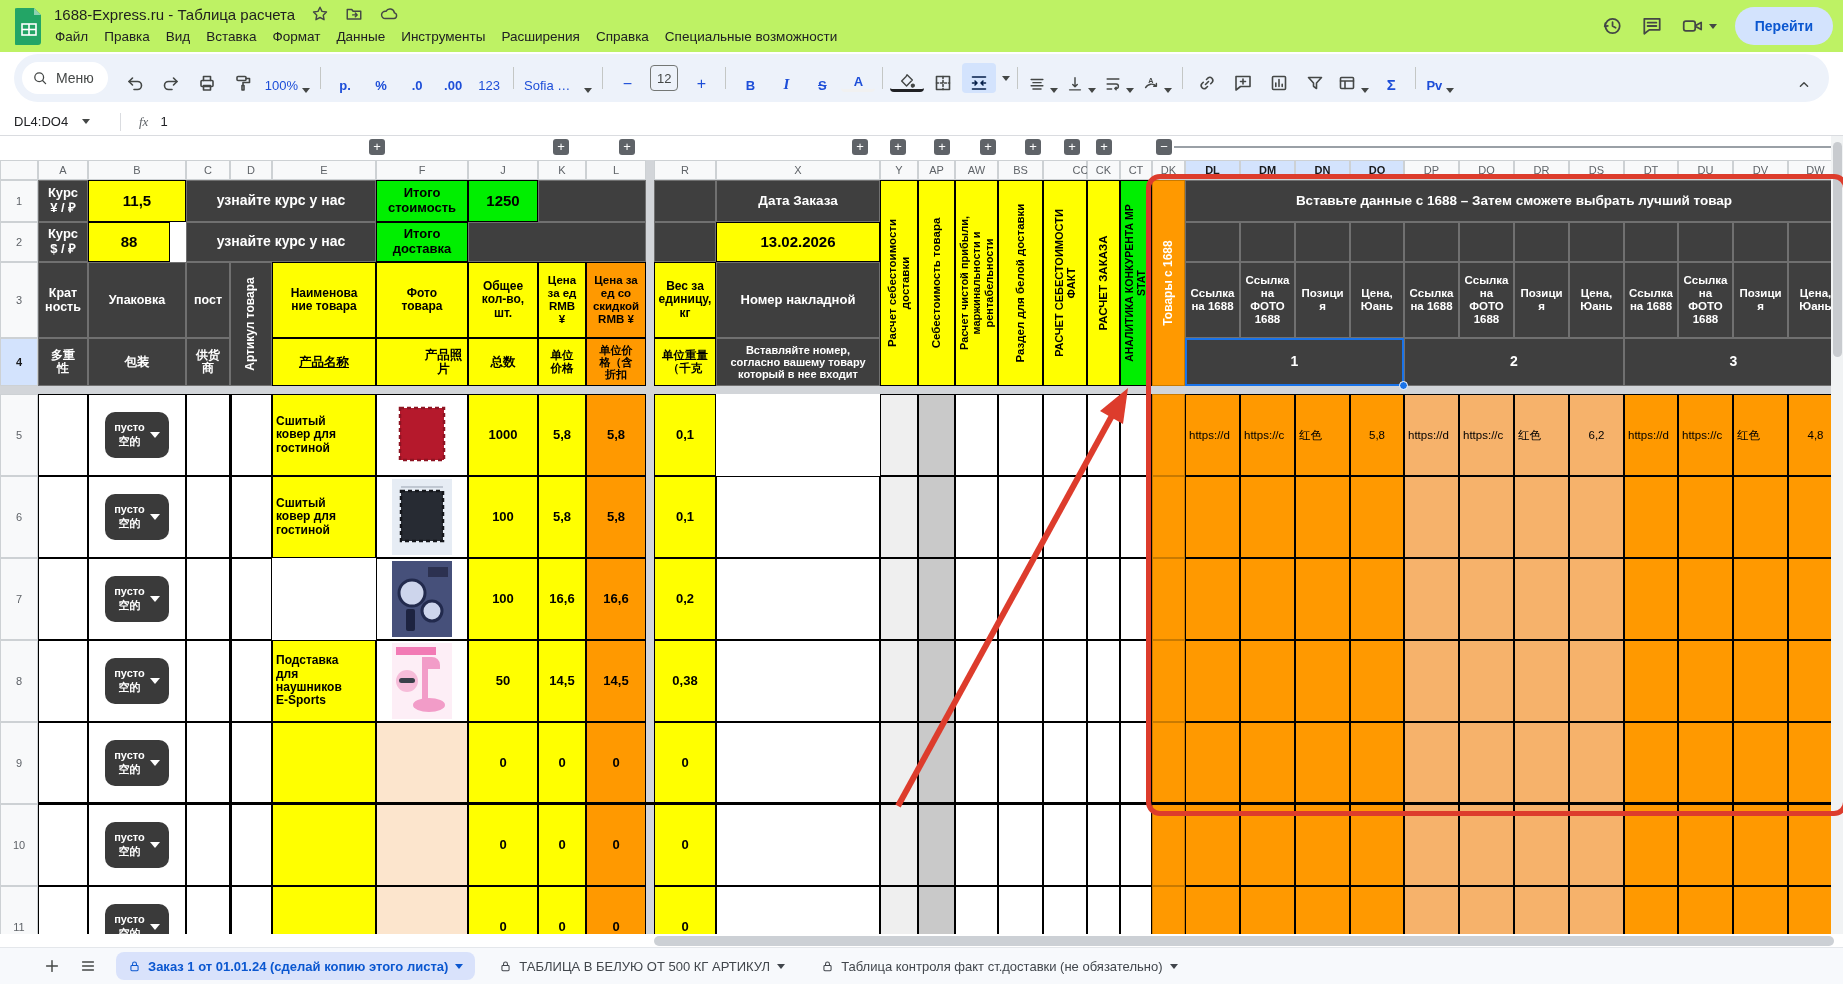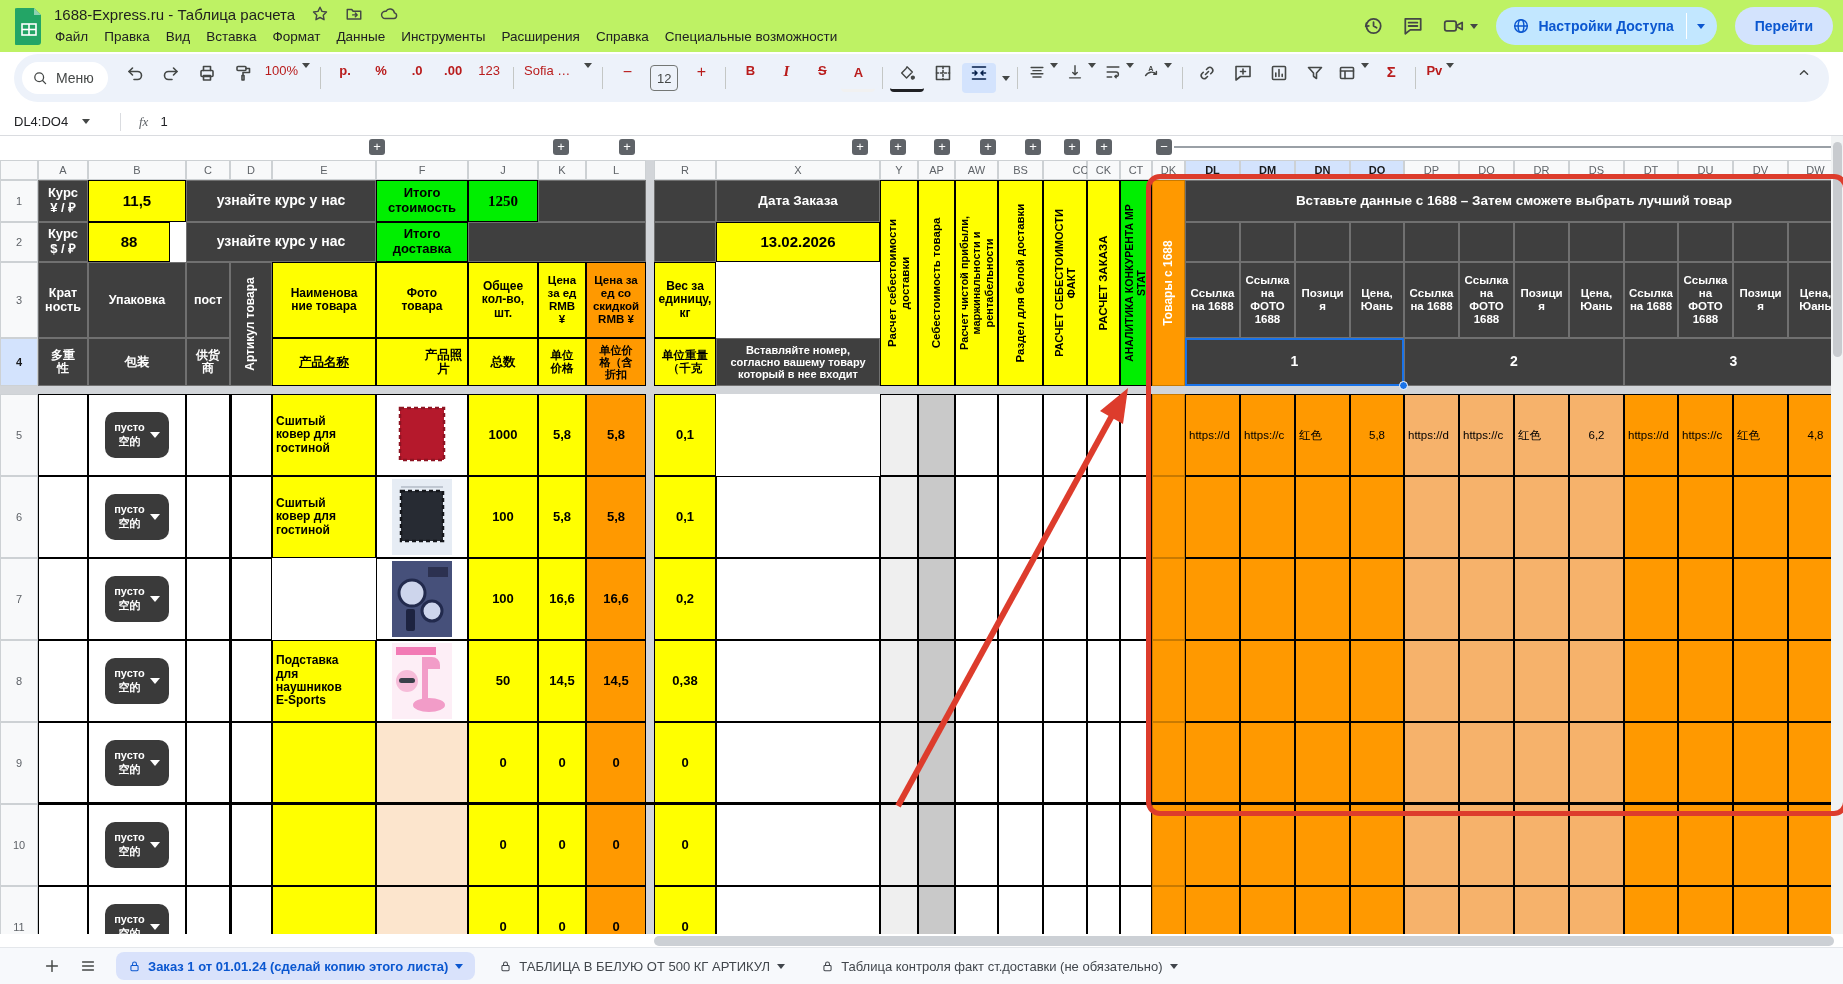--- a/index.html
+++ b/index.html
@@ -17,22 +17,22 @@
   #tb-right{position:absolute;right:10px;top:7px;display:flex;align-items:center;gap:18px}
   .pill{height:38px;border-radius:19px;display:flex;align-items:center;font-size:14px;font-weight:700;color:#0b57d0}
   #share-pill{background:#c2e7ff;padding:0 4px 0 16px;color:#001d35}
   #share-pill .lbl{color:#0b57d0;margin:0 10px 0 8px}
   #share-split{width:1px;height:26px;background:#fff;margin:0 2px}
   #go-pill{background:#d3e3fd;padding:0 20px}
 
   
   #toolbar{position:absolute;top:54px;left:14px;right:14px;height:48px;background:#edf2fa;
            border-radius:24px;display:flex;align-items:center;padding:0 8px;gap:2px;z-index:60}
-  .ti{height:30px;min-width:28px;border-radius:4px;display:flex;align-items:flex-start;justify-content:center;
-      color:#b91c1c;font-size:13px;font-weight:700;padding:0 3px}
+  .ti{height:30px;min-width:28px;border-radius:4px;display:flex;align-items:flex-end;justify-content:center;
+      color:#1d4ed8;font-size:13px;font-weight:700;padding:0 3px}
   .sep{width:1px;height:22px;background:#c4c7c5;margin:0 5px}
   #menu-pill{background:#fff;border-radius:16px;height:32px;display:flex;align-items:center;
              padding:0 14px 0 10px;gap:8px;color:#444746;font-size:14px;font-weight:400;margin-right:8px}
   .caret{width:0;height:0;border-left:4px solid transparent;border-right:4px solid transparent;
          border-top:5px solid #444746;margin-left:4px}
   #fontsize-box{border:1px solid #747775;border-radius:4px;width:26px;height:24px;display:flex;
                 align-items:center;justify-content:center;font-size:13px;color:#444746;margin:0 4px}
   .ti.active{background:#d3e3fd}
   #collapse{margin-left:auto}
 
@@ -139,30 +139,20 @@
         <path d="M3 3.5 h14 v10 h-9.5 L3 17 z"></path>
         <path d="M6 7 h8 M6 10 h8"></path>
       </svg>
     <span style="display:flex;align-items:center">
       <svg class="ic" width="24" height="22" viewBox="0 0 22 20">
           <rect x="2.5" y="5.5" width="10.5" height="9" rx="2"></rect>
           <path d="M13.5 9.5 l5 -2.8 v6.6 l-5 -2.8 z"></path>
         </svg>
       <span class="caret"></span>
     </span>
-    <div id="share-pill" class="pill">
-      <svg class="ic" width="18" height="18" viewBox="0 0 20 20" style="stroke:#0b57d0">
-          <circle cx="10" cy="10" r="7"></circle>
-          <ellipse cx="10" cy="10" rx="3.2" ry="7"></ellipse>
-          <path d="M3 10 h14"></path>
-        </svg>
-      <span class="lbl">Настройки Доступа</span>
-      <span id="share-split"></span>
-      <span class="caret" style="border-top-color:#0b57d0;margin:0 8px"></span>
-    </div>
     <div id="go-pill" class="pill">
         <span>Перейти</span>
       </div>
   </div>
 </div>
 
 <div id="toolbar">
   <div id="menu-pill">
     <svg class="ic" width="16" height="16" viewBox="0 0 20 20">
         <circle cx="9" cy="9" r="5.5"></circle>
@@ -380,21 +370,21 @@
     <div class="grpbtn" style="left: 1156px; top: 4px; width: 16px; height: 16px;">−</div>
     <div class="grpline" style="left: 1174px; top: 11px; width: 662px; height: 2px;"></div>
     <div class="band" style="left: 646px; top: 25px; width: 8px; height: 774px;"></div>
     <div class="band" style="left: 0px; top: 251px; width: 1843px; height: 8px;"></div>
     <div class="c s-dark" style="left: 38px; top: 45px; width: 50px; height: 42px; font-size: 13px;">Курс
 ¥ / ₽</div>
     <div class="c s-yel" style="left: 88px; top: 45px; width: 98px; height: 42px; font-size: 15px;">11,5</div>
     <div class="c s-dark" style="left: 186px; top: 45px; width: 190px; height: 42px; font-size: 14px;">узнайте курс у нас</div>
     <div class="c s-grn" style="left: 376px; top: 45px; width: 92px; height: 42px; font-size: 13px;">Итого
 стоимость</div>
-    <div class="c s-grn" style="left: 468px; top: 45px; width: 70px; height: 42px; font-size: 15px; font-family: Liberation Serif, serif;">1250</div>
+    <div class="c s-grn" style="left: 468px; top: 45px; width: 70px; height: 42px; font-size: 15px;">1250</div>
     <div class="c s-dark" style="left: 538px; top: 45px; width: 108px; height: 42px;"></div>
     <div class="c s-dark" style="left: 654px; top: 45px; width: 62px; height: 42px;"></div>
     <div class="c s-dark" style="left: 716px; top: 45px; width: 164px; height: 42px; font-size: 13.5px;">Дата Заказа</div>
     <div class="c s-dark" style="left: 38px; top: 87px; width: 50px; height: 40px; font-size: 13px;">Курс
 $ / ₽</div>
     <div class="c s-yel" style="left: 88px; top: 87px; width: 82px; height: 40px; font-size: 15px;">88</div>
     <div class="c s-dark" style="left: 186px; top: 87px; width: 190px; height: 40px; font-size: 14px;">узнайте курс у нас</div>
     <div class="c s-grn" style="left: 376px; top: 87px; width: 92px; height: 40px; font-size: 13px;">Итого
 доставка</div>
     <div class="c s-dark" style="left: 468px; top: 87px; width: 178px; height: 40px;"></div>
@@ -416,20 +406,21 @@
 за ед
 RMB
 ¥</div>
     <div class="c s-org" style="left: 586px; top: 127px; width: 60px; height: 76px; font-size: 11.5px;">Цена за
 ед со
 скидкой
 RMB ¥</div>
     <div class="c s-yel" style="left: 654px; top: 127px; width: 62px; height: 76px; font-size: 12px;">Вес за
 единицу,
 кг</div>
+    <div class="c s-dark" style="left: 716px; top: 127px; width: 164px; height: 76px; font-size: 13px;">Номер накладной</div>
     <div class="c s-dark" style="left: 38px; top: 203px; width: 50px; height: 48px; font-size: 12px;">多重
 性</div>
     <div class="c s-dark" style="left: 88px; top: 203px; width: 98px; height: 48px; font-size: 12.5px;">包装</div>
     <div class="c s-dark" style="left: 186px; top: 203px; width: 44px; height: 48px; font-size: 12px;">供货
 商</div>
     <div class="c s-yel" style="left: 272px; top: 203px; width: 104px; height: 48px; font-size: 12.5px; text-decoration: underline;">产品名称</div>
     <div class="c s-yel" style="left: 376px; top: 203px; width: 92px; height: 48px; font-size: 12.5px; padding-left: 43px;">产品照片</div>
     <div class="c s-yel" style="left: 468px; top: 203px; width: 70px; height: 48px; font-size: 12.5px;">总数</div>
     <div class="c s-yel" style="left: 538px; top: 203px; width: 48px; height: 48px; font-size: 11.5px;">单位
 价格</div>

